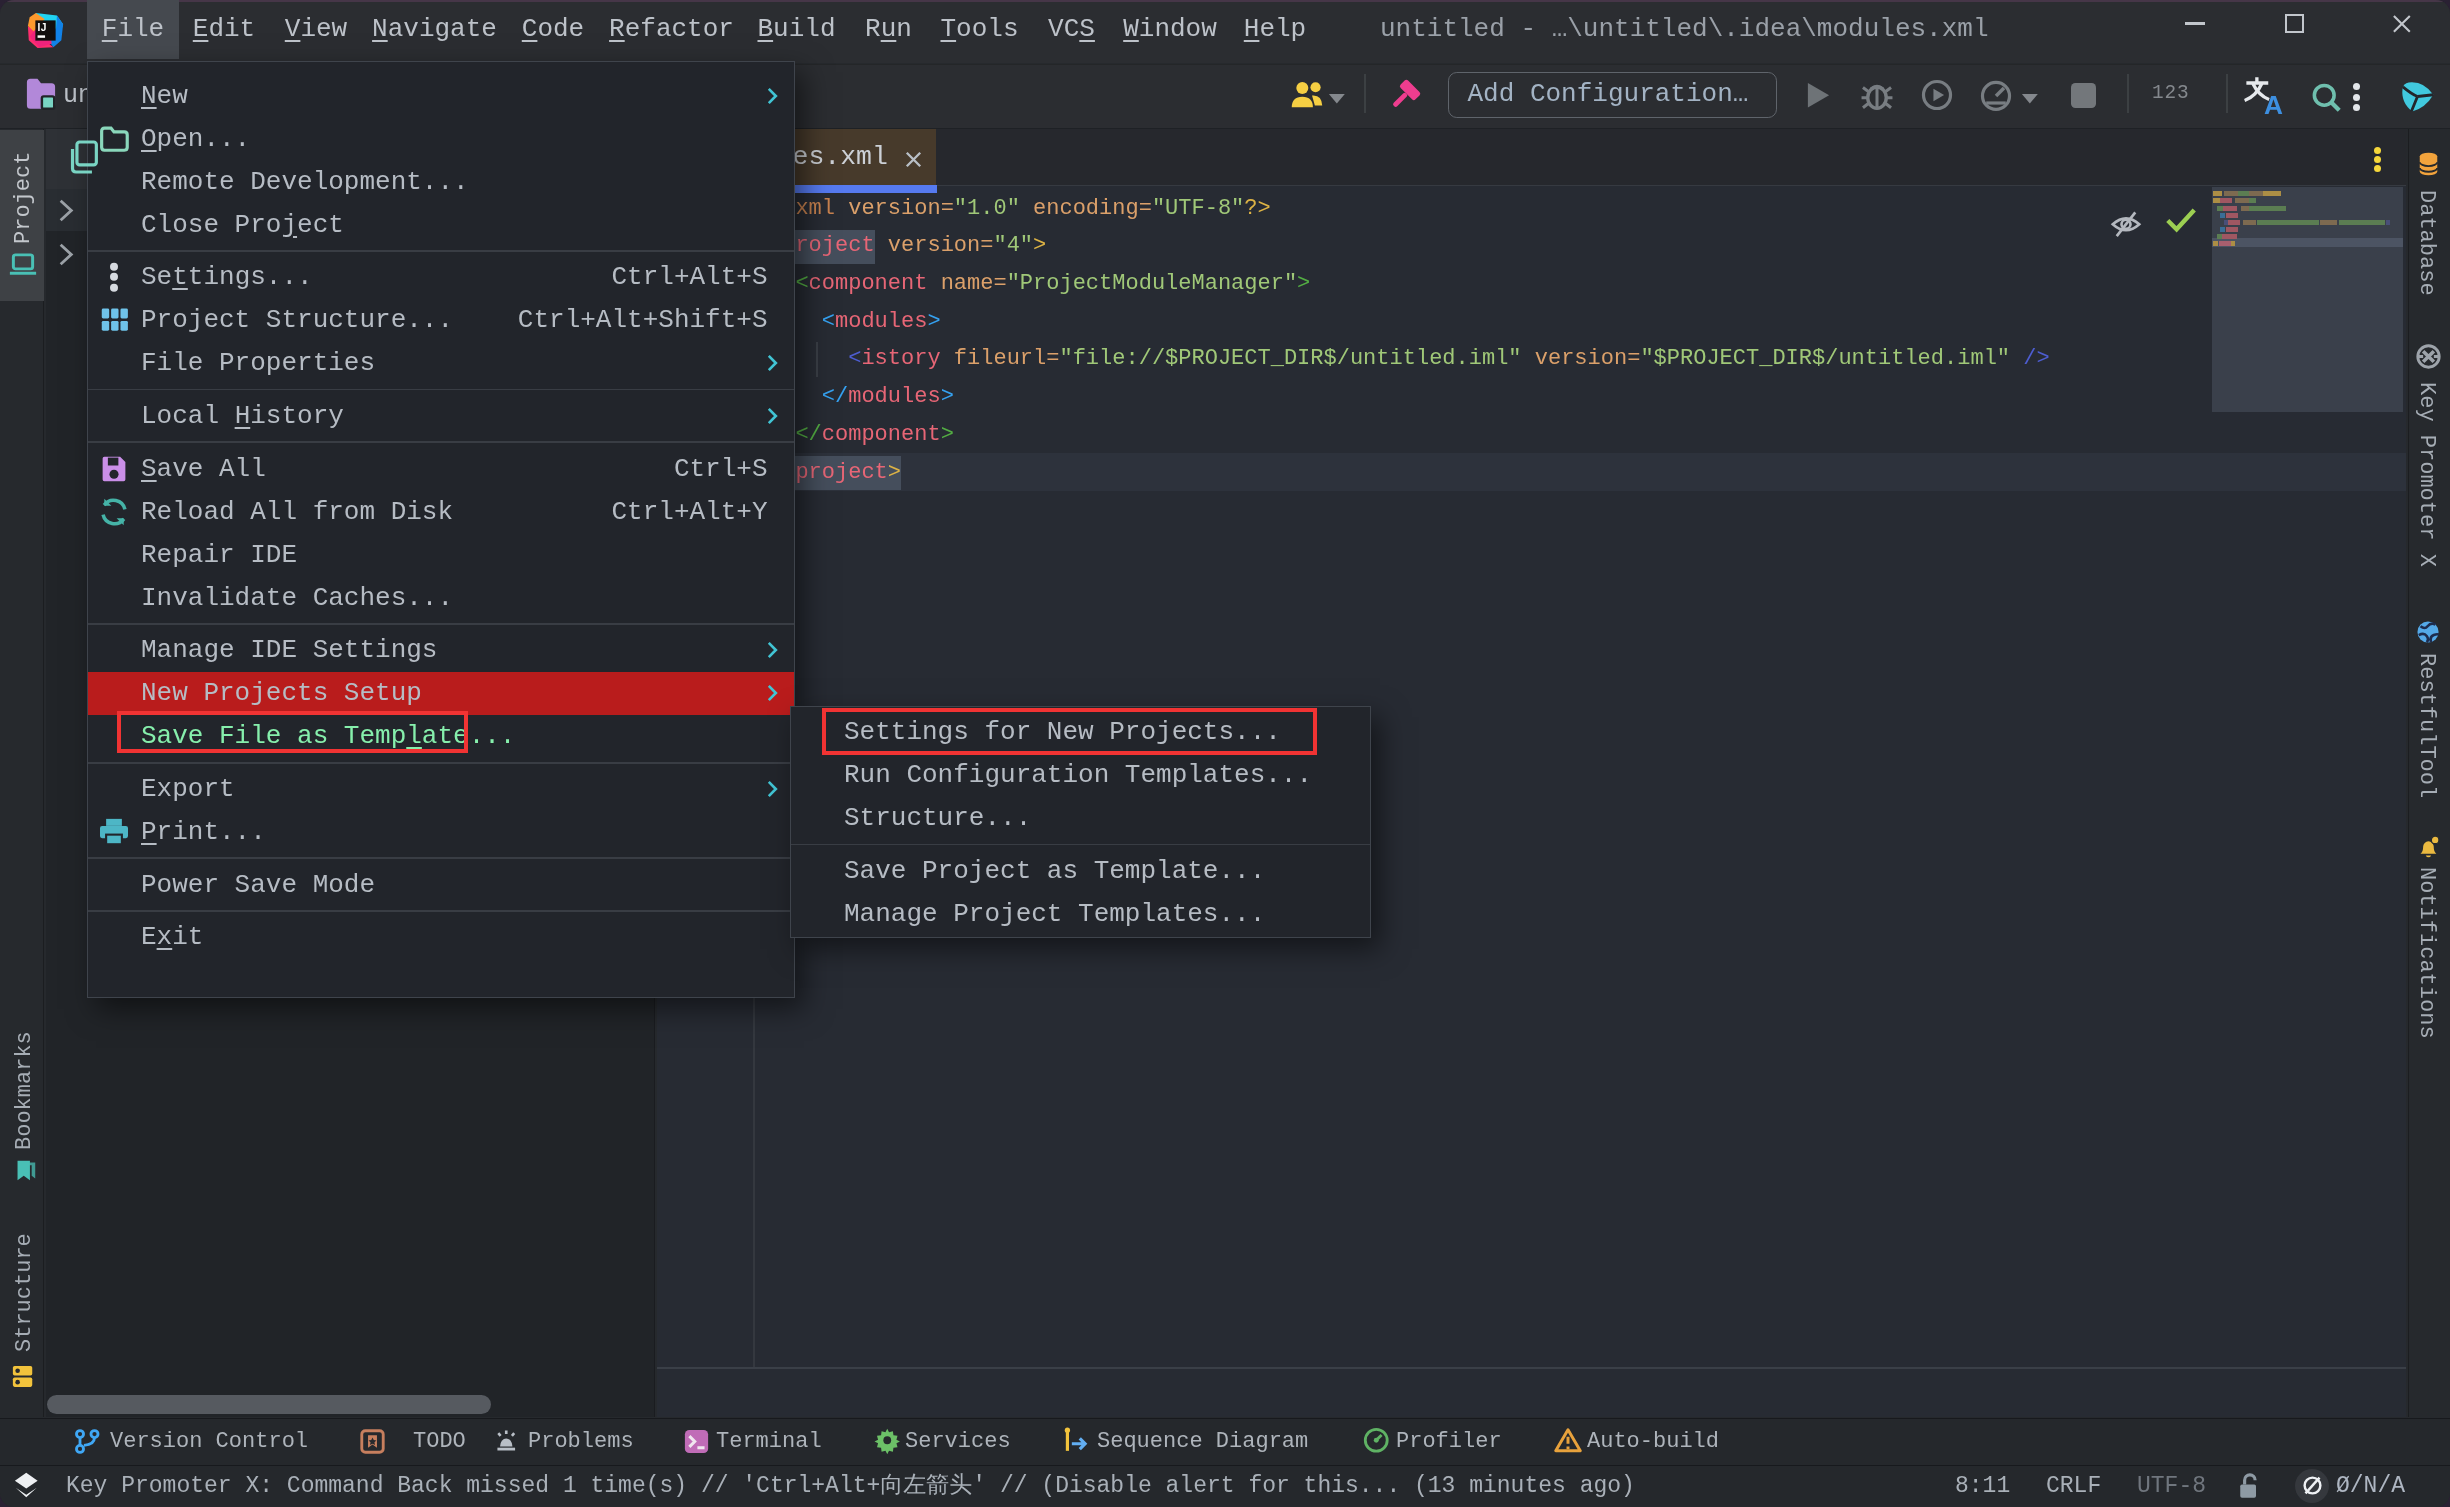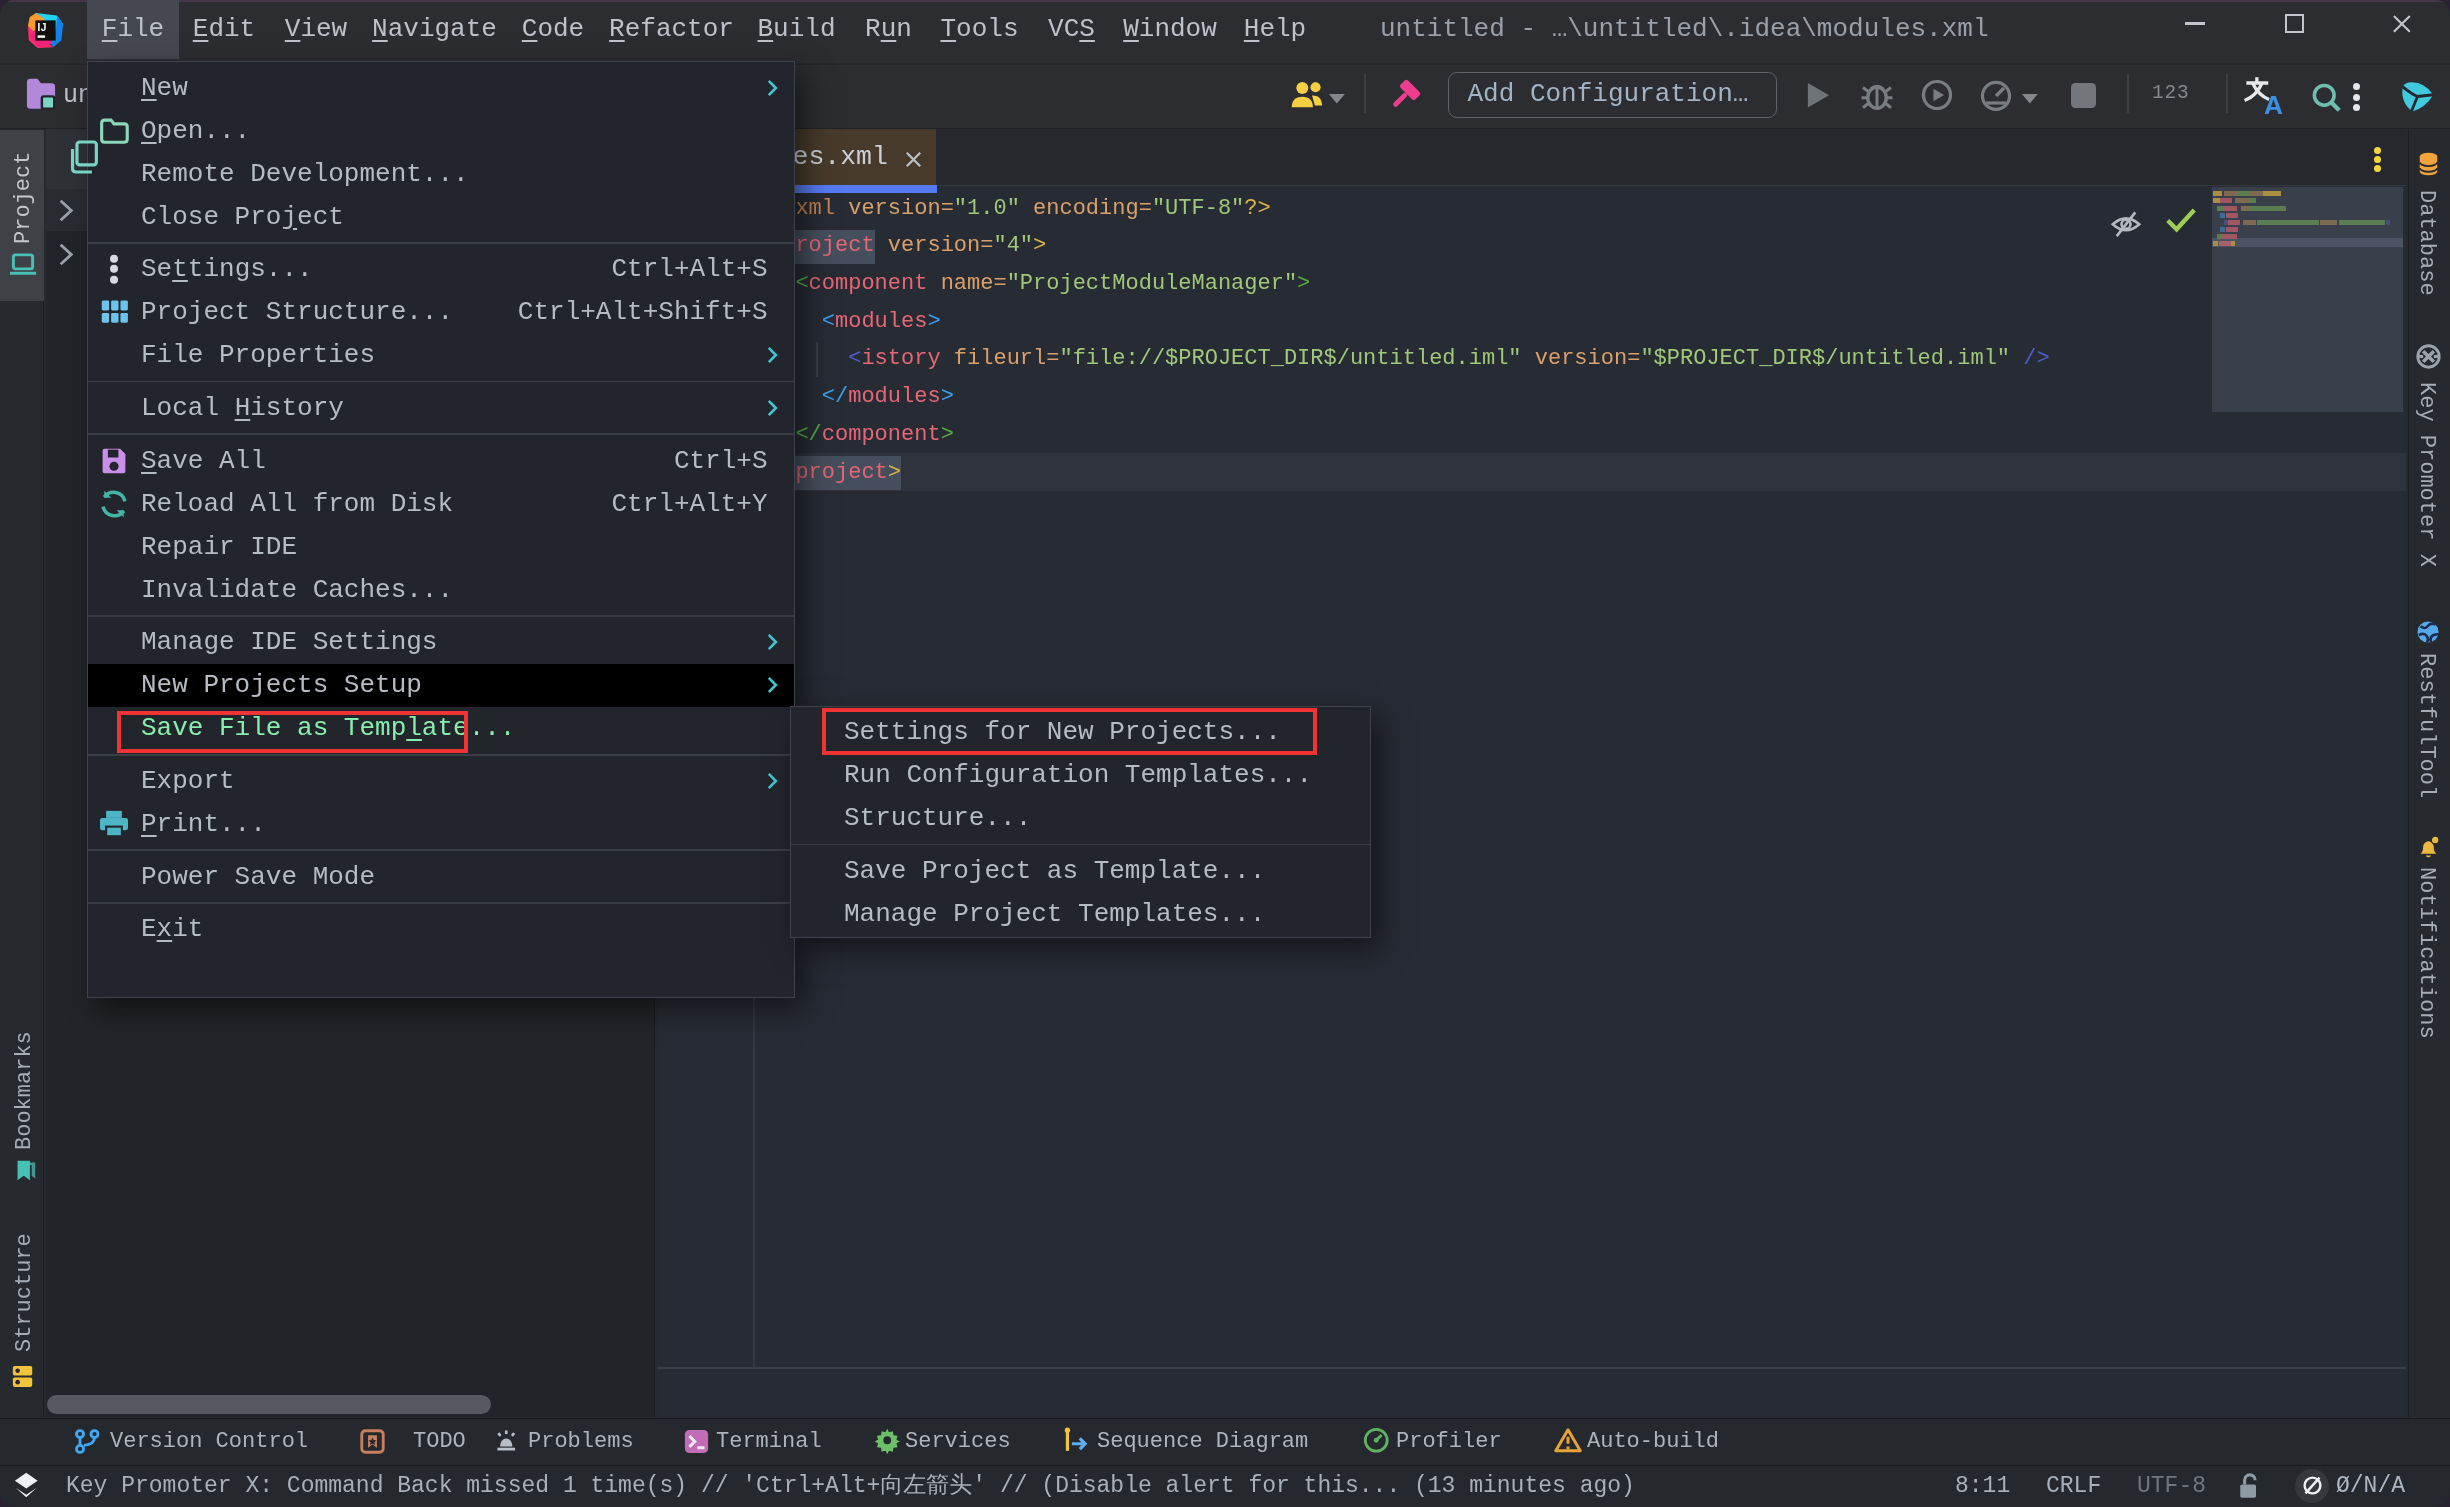--- a/index.html
+++ b/index.html
@@ -32,27 +32,27 @@
 .tg{color:#e76676}.at{color:#dba06a}.st{color:#a0c878}.gd{color:#ddb345}
 .gr{color:#53ad43}.bl{color:#35a1f0}.ig{color:#4d5dd0}.kw{color:#c8824f}
 
 #rstripe{position:absolute;left:2408px;top:129px;width:42px;height:1288px;background:#26292d;border-left:1.8px solid #1b1d20}
 
 #btools{position:absolute;left:0;top:1418px;width:2450px;height:47px;background:#25282c;border-top:0.9px solid #17191d}
 #status{position:absolute;left:0;top:1465px;width:2450px;height:42px;background:#25282c;border-top:0.9px solid #17191d}
 .btxt{position:absolute;top:1418px;height:47px;line-height:47px;font-size:22px;color:#aeb4bb}
 .stxt{position:absolute;top:1465px;height:42px;line-height:42px;font-size:23px;color:#a9b0b8}
 
-#fmenu{position:absolute;left:87px;top:61px;width:708px;height:937px;background:#22252b;border:0.9px solid #3f444c;box-shadow:8.8px 10.6px 26.5px rgba(0,0,0,.5);padding-top:4px}
+#fmenu{position:absolute;left:87px;top:61px;width:708px;height:937px;background:#22252b;border:0.9px solid #3f444c;box-shadow:8.8px 10.6px 26.5px rgba(0,0,0,.5);padding-top:12px}
 #smenu{position:absolute;left:790px;top:706px;width:581px;height:232px;background:#22252b;border:0.9px solid #3f444c;box-shadow:8.8px 10.6px 26.5px rgba(0,0,0,.5);padding-top:3.5px}
 .mi{position:relative;height:43px;display:flex;align-items:center;padding-left:53px;font-size:26px;color:#b6bcc4;white-space:pre}
 .mi u{text-underline-offset:4.4px;text-decoration-thickness:1.8px}
 .mi .sc{margin-left:auto;padding-right:26.5px}
 .mi.dis{color:#86efac}
-.mi.hl{background:#000000}
+.mi.hl{background:#b91c1c}
 .sep{height:9.7px;position:relative}
 .sep:after{content:"";position:absolute;left:0;right:0;top:4px;height:1.8px;background:#393d44}
 .micon{position:absolute;left:8.8px;top:50%;transform:translateY(-50%)}
 .arrow{position:absolute;right:16px;top:50%;transform:translateY(-50%)}
 .redbox{position:absolute;border:4.4px solid #f13333;z-index:60}
 </style></head>
 <body>
 <div id="win">
 
 <div id="lstripe"></div>

